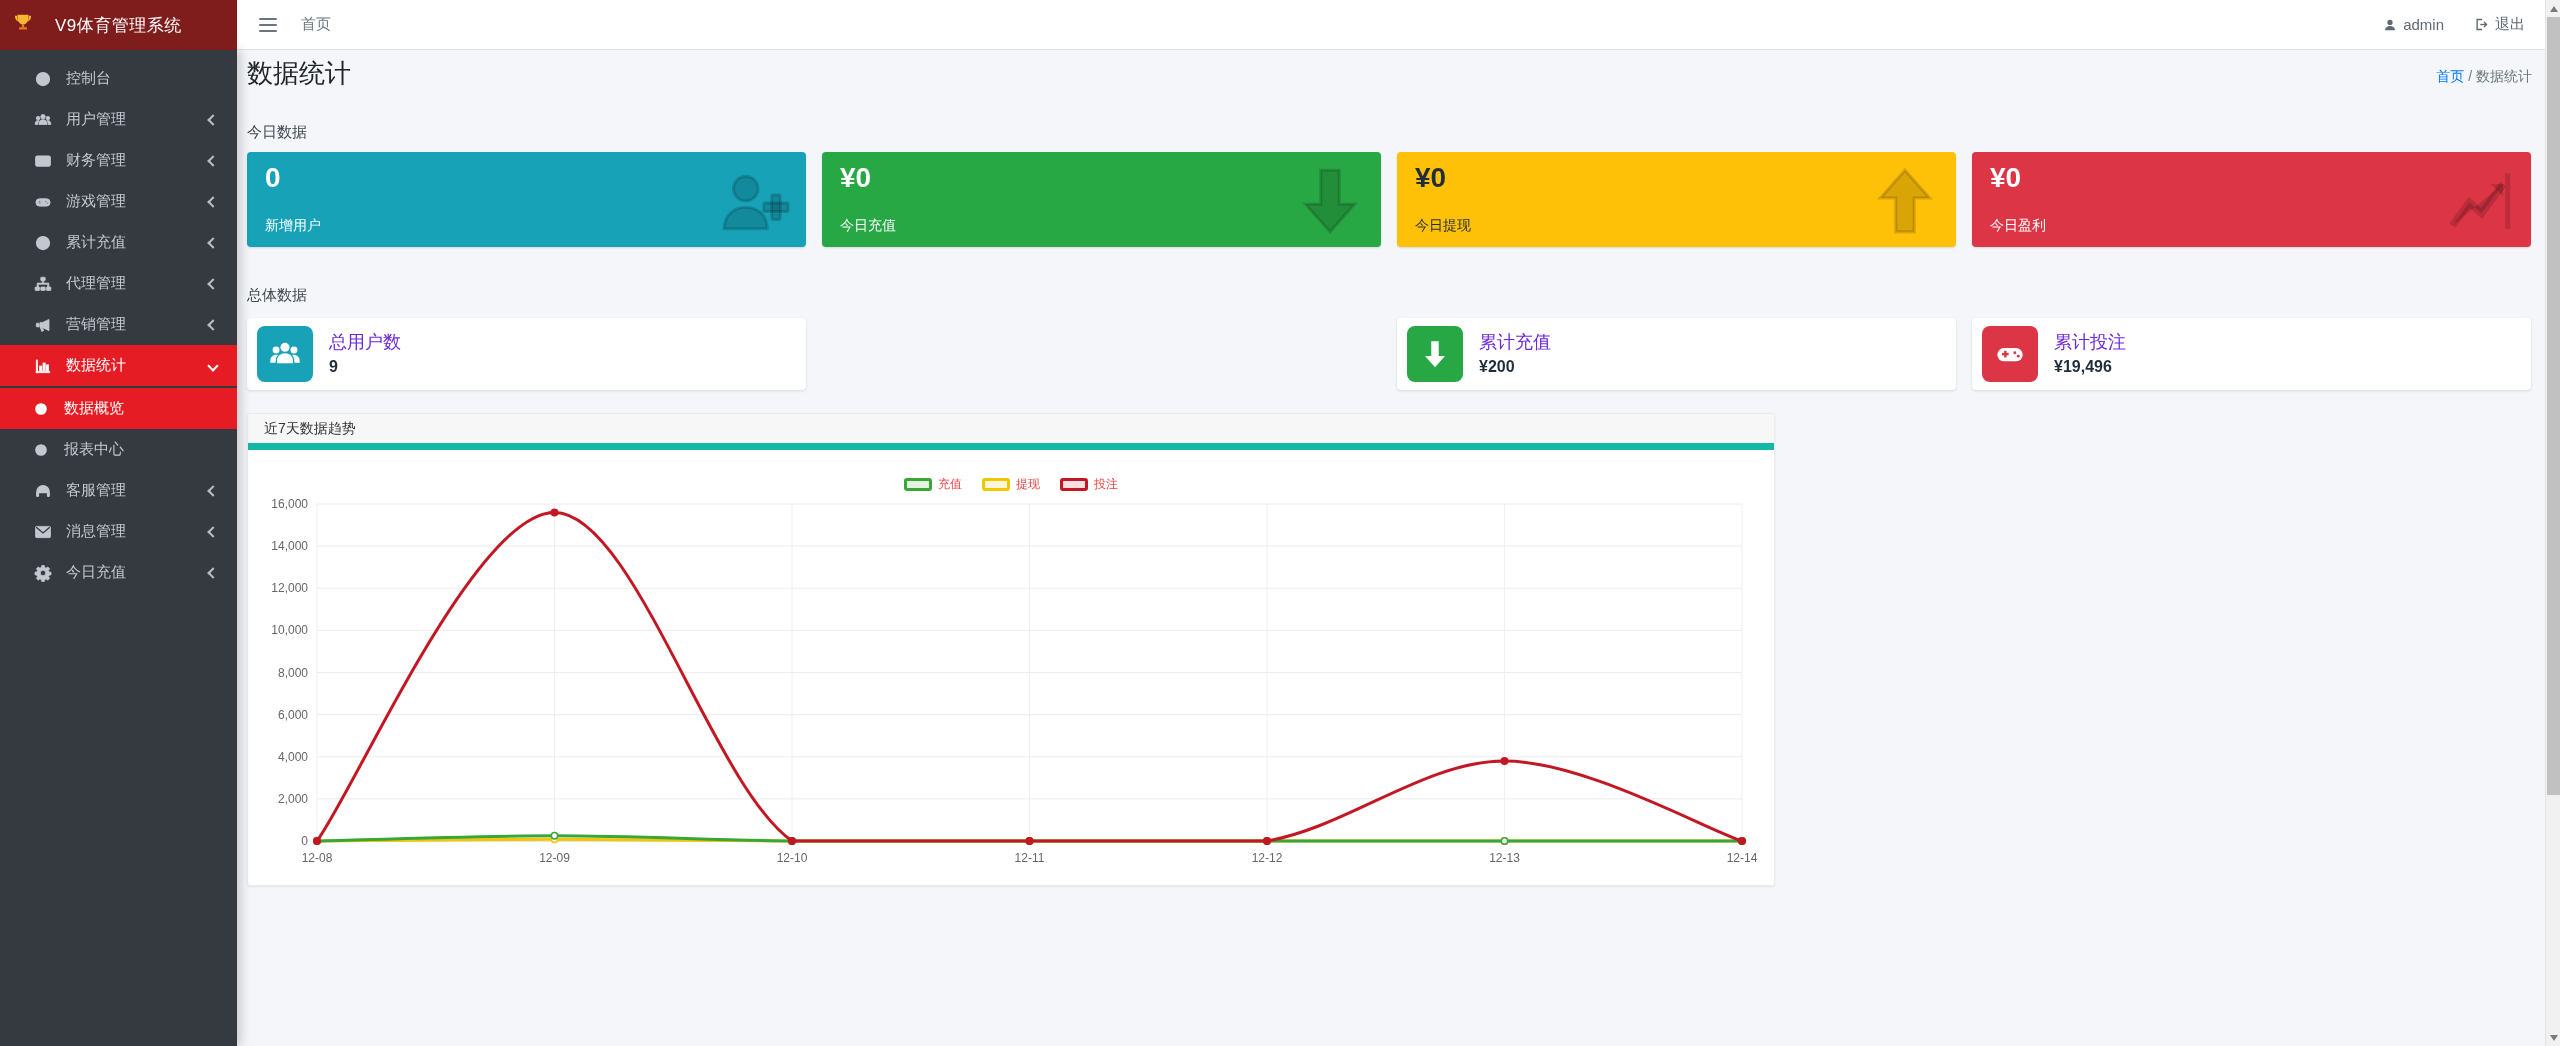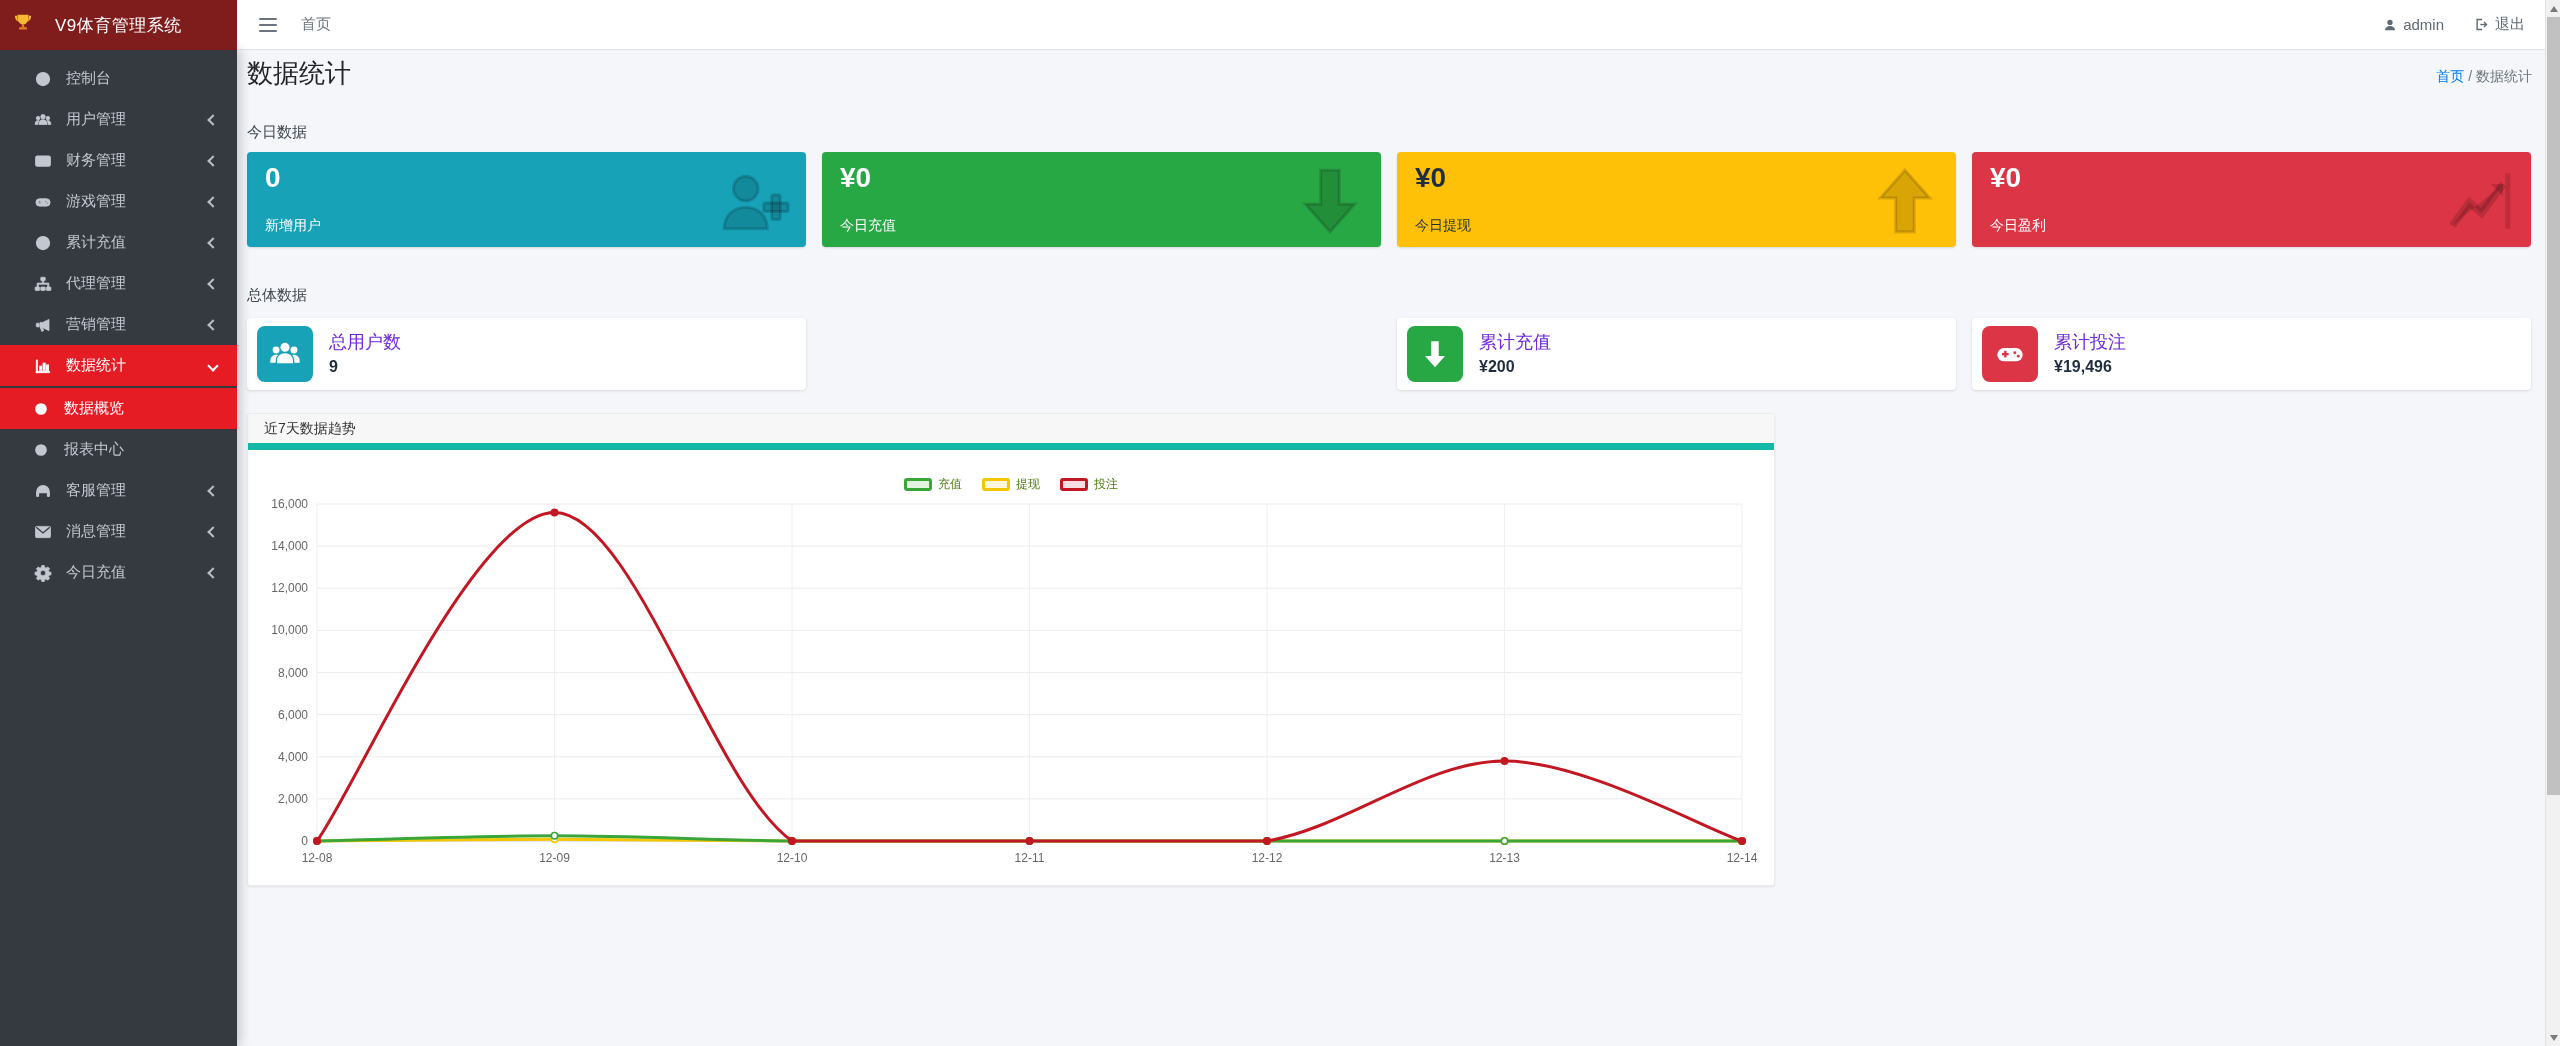--- a/index.html
+++ b/index.html
@@ -70,21 +70,21 @@
 
   
   .panel{position:absolute;background:#fff;border:1px solid #ececec;border-radius:3px;
          box-shadow:0 1px 2px rgba(0,0,0,.08);overflow:hidden;}
   .panel-hd{height:36px;background:#f7f7f7;border-bottom:7px solid #14b8a6;display:flex;
             align-items:center;padding-left:16px;font-size:14px;color:#333;}
   #trend-panel{left:247px;top:413px;width:1528px;height:473px;}
   #vip-panel{left:1790px;top:413px;width:742px;height:633px;}
 
   .legend{position:absolute;left:50%;top:62px;transform:translateX(-50%);display:flex;gap:20px;align-items:center;}
-  .lg-item{display:flex;align-items:center;gap:6px;font-size:12px;color:#4d7c0f;cursor:pointer;}
+  .lg-item{display:flex;align-items:center;gap:6px;font-size:12px;color:#ef4444;cursor:pointer;}
   .lg-box{width:28px;height:13px;border-radius:3px;border:3px solid;}
   .lg-green{border-color:#3aa63a;background:#e2f3e2;}
   .lg-yellow{border-color:#f2c600;background:#fdf6d8;}
   .lg-red{border-color:#c21824;background:#f9dfe1;}
 
   
   .scrollbar{position:absolute;right:0;top:0;width:15px;height:1046px;background:#f1f1f1;
              border-left:1px solid #e3e3e3;z-index:40;}
   .sb-btn{position:absolute;left:0;width:15px;height:17px;display:flex;align-items:center;justify-content:center;cursor:pointer;}
   .sb-up{top:0;} .sb-down{bottom:0;}

